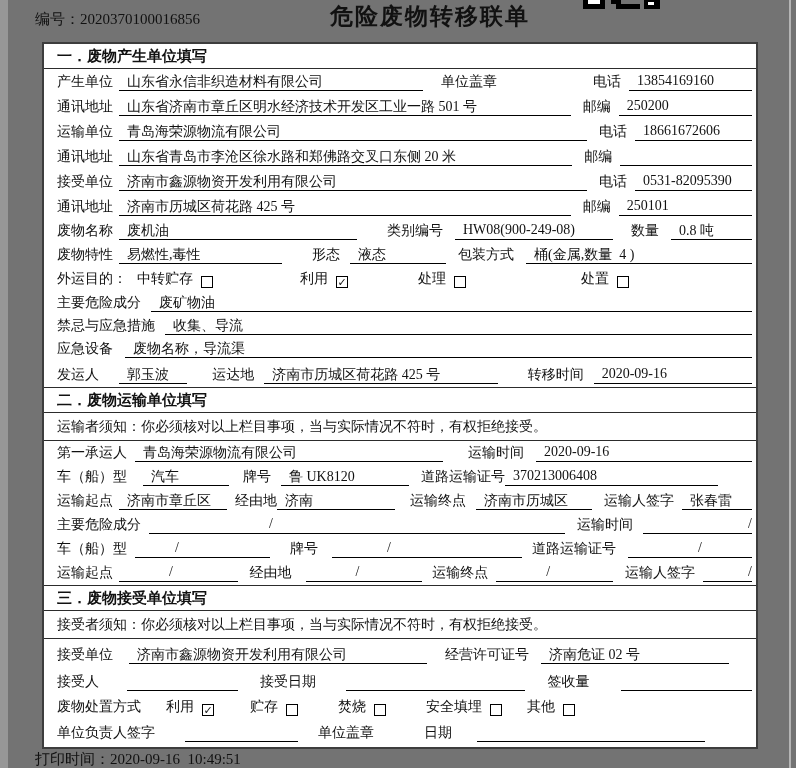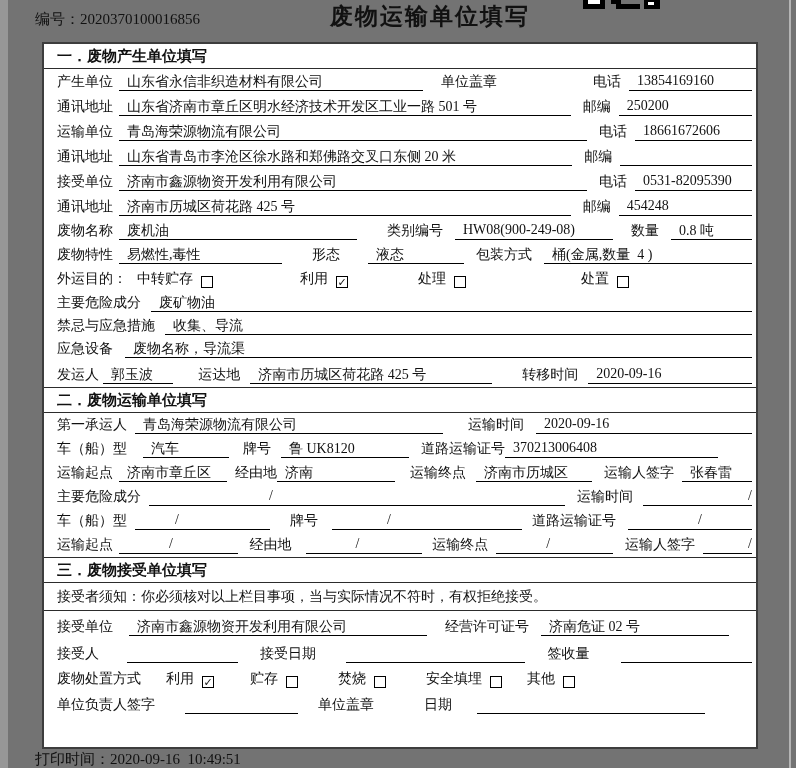--- a/index.html
+++ b/index.html
@@ -42,21 +42,21 @@
   .footer{position:absolute;left:35px;top:750px;font-size:15px;white-space:pre;}
 </style>
 </head>
 <body>
 
 <div class="page">
   <div class="edge-left"></div>
   <div class="edge-right"></div>
 
   <div class="serial"><span>编号：</span><span>2020370100016856</span></div>
-  <div class="title">废物运输单位填写</div>
+  <div class="title">危险废物转移联单</div>
 
   <div class="qr">
     <div class="q1"></div>
       <div class="q1i"></div>
       <div class="q2"></div>
       <div class="q3"></div>
       <div class="q4"></div>
       <div class="q4i"></div>
   </div>
 
@@ -99,37 +99,37 @@
       <span class="lbl">接受单位</span>
       <span class="u" style="width:460px;margin-left:6px">济南市鑫源物资开发利用有限公司</span>
       <span class="lbl" style="margin-left:12px">电话</span>
       <span class="u" style="flex:1;margin-left:8px">0531-82095390</span>
     </div>
 
     <div class="trow" style="height:25px">
       <span class="lbl">通讯地址</span>
       <span class="u" style="width:460px;margin-left:6px">济南市历城区荷花路 425 号</span>
       <span class="lbl" style="margin-left:12px">邮编</span>
-      <span class="u" style="width:130px;margin-left:8px">454248</span>
+      <span class="u" style="width:130px;margin-left:8px">250101</span>
     </div>
 
     <div class="trow" style="height:24px">
       <span class="lbl">废物名称</span>
       <span class="u" style="width:230px;margin-left:6px">废机油</span>
       <span class="lbl" style="margin-left:30px">类别编号</span>
       <span class="u" style="width:150px;margin-left:12px">HW08(900-249-08)</span>
       <span class="lbl" style="margin-left:18px">数量</span>
       <span class="u" style="flex:1;margin-left:12px">0.8 吨</span>
     </div>
 
     <div class="trow" style="height:24px">
       <span class="lbl">废物特性</span>
       <span class="u" style="width:155px;margin-left:6px">易燃性,毒性</span>
       <span class="lbl" style="margin-left:30px">形态</span>
-      <span class="u" style="width:88px;margin-left:28px">液态</span>
+      <span class="u" style="width:88px;margin-left:10px">液态</span>
       <span class="lbl" style="margin-left:12px">包装方式</span>
       <span class="u" style="flex:1;margin-left:12px">桶(金属,数量  4 )</span>
     </div>
 
     <div class="trow" style="height:24px">
       <span class="lbl">外运目的：</span>
       <span class="lbl" style="margin-left:10px">中转贮存</span>
       <span class="cb"></span>
       <span class="lbl" style="margin-left:87px">利用</span>
       <span class="cb">✓</span>
@@ -149,31 +149,34 @@
       <span class="u" style="flex:1;margin-left:10px">收集、导流</span>
     </div>
 
     <div class="trow" style="height:23px">
       <span class="lbl">应急设备</span>
       <span class="u" style="flex:1;margin-left:12px">废物名称，导流渠</span>
     </div>
 
     <div class="trow" style="height:26px">
       <span class="lbl">发运人</span>
-      <span class="u" style="width:64px;margin-left:4px">郭玉波</span>
+      <span class="u" style="width:64px;margin-left:20px">郭玉波</span>
       <span class="lbl" style="margin-left:25px">运达地</span>
       <span class="u" style="width:240px;margin-left:10px">济南市历城区荷花路 425 号</span>
       <span class="lbl" style="margin-left:30px">转移时间</span>
       <span class="u" style="width:160px;margin-left:10px">2020-09-16</span>
     </div>
 
     <div class="trow sechdr btop" style="height:26px">
       <span>二．废物运输单位填写</span>
     </div>
 
+    <div class="trow notice" style="height:28px;align-items:center">
+      <span style="align-self:center;margin-bottom:0">运输者须知：你必须核对以上栏目事项，当与实际情况不符时，有权拒绝接受。</span>
+    </div>
 
     <div class="trow" style="height:24px">
       <span class="lbl">第一承运人</span>
       <span class="u" style="width:300px;margin-left:8px">青岛海荣源物流有限公司</span>
       <span class="lbl" style="margin-left:25px">运输时间</span>
       <span class="u" style="flex:1;margin-left:12px">2020-09-16</span>
     </div>
 
     <div class="trow" style="height:24px">
       <span class="lbl">车（船）型</span>

